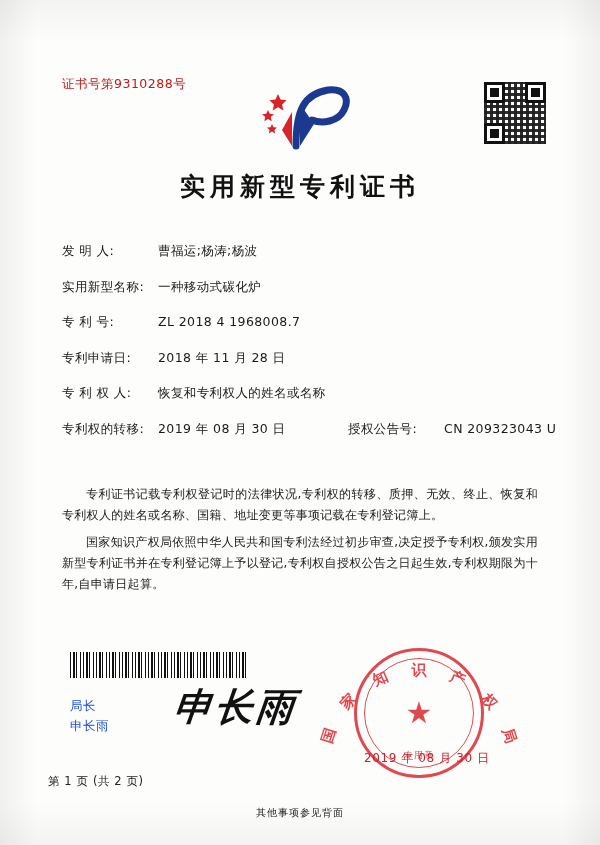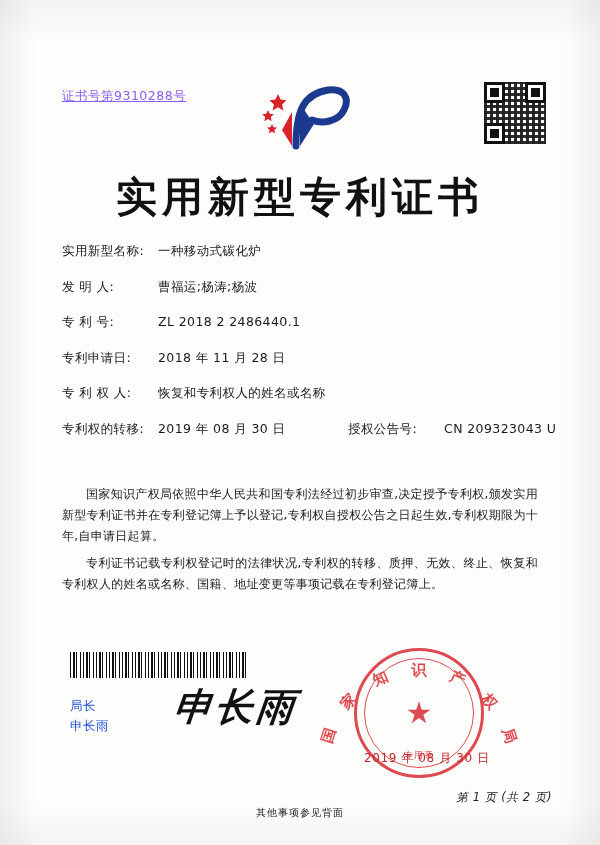--- a/index.html
+++ b/index.html
@@ -35,26 +35,25 @@
     left: 48px;
     top: 60px;
     width: 504px;
     height: 740px;
   }
 
   
   .cert-no {
     position: absolute;
     left: 14px;
-    top: 28px;
+    top: 16px;
     font-size: 12.5px;
     letter-spacing: 0.5px;
-    color: #8b5cf6;
-    white-space: nowrap;
-    text-decoration: underline;
+    color: #b91c1c;
+    white-space: nowrap;
   }
   .logo {
     position: absolute;
     left: 208px;
     top: 20px;
     width: 96px;
     height: 72px;
   }
   .qr {
     position: absolute;
@@ -104,21 +103,21 @@
   }
 
   
   .title {
     position: absolute;
     left: 0;
     top: 110px;
     width: 504px;
     text-align: center;
     font-family: "DejaVu Serif", "Liberation Serif", serif;
-    font-size: 41px;
+    font-size: 25px;
     font-weight: bold;
     letter-spacing: 5px;
     color: #111;
   }
 
   
   .fields {
     position: absolute;
     left: 14px;
     top: 183px;
@@ -267,27 +266,26 @@
     top: 690px;
     font-size: 12px;
     color: #c8232a;
     letter-spacing: 0.6px;
   }
 
   
   .page-no {
     position: absolute;
     left: 0;
-    top: 730px;
+    top: 714px;
     width: 504px;
-    text-align: right;
+    text-align: left;
     font-size: 11.5px;
     color: #222;
     letter-spacing: 0.6px;
-    font-style: italic;
   }
   .back-note {
     position: absolute;
     left: 0;
     top: 806px;
     width: 600px;
     text-align: center;
     font-size: 10px;
     color: #222;
     letter-spacing: 1px;
@@ -320,50 +318,50 @@
         </i>
         <i class="bl">
           <b></b>
         </i>
     </div>
 
     <div class="title">实用新型专利证书</div>
 
     <div class="fields">
       <div class="row">
+        <div class="lbl">发 明 人:</div>
+        <div class="val">曹福运;杨涛;杨波</div>
+      </div>
+      <div class="row">
         <div class="lbl">实用新型名称:</div>
         <div class="val">一种移动式碳化炉</div>
       </div>
       <div class="row">
-        <div class="lbl">发 明 人:</div>
-        <div class="val">曹福运;杨涛;杨波</div>
-      </div>
-      <div class="row">
         <div class="lbl">专 利 号:</div>
-        <div class="val">ZL 2018 2 2486440.1</div>
+        <div class="val">ZL 2018 4 1968008.7</div>
       </div>
       <div class="row">
         <div class="lbl">专利申请日:</div>
         <div class="val">2018 年 11 月 28 日</div>
       </div>
       <div class="row">
         <div class="lbl">专 利 权 人:</div>
         <div class="val">恢复和专利权人的姓名或名称</div>
       </div>
       <div class="row double">
         <div class="lbl">专利权的转移:</div>
         <div class="val">2019 年 08 月 30 日</div>
         <div class="lbl2">授权公告号:</div>
         <div class="val2">CN 209323043 U</div>
       </div>
     </div>
 
     <div class="body-text">
+      <p>专利证书记载专利权登记时的法律状况,专利权的转移、质押、无效、终止、恢复和专利权人的姓名或名称、国籍、地址变更等事项记载在专利登记簿上。</p>
       <p>国家知识产权局依照中华人民共和国专利法经过初步审查,决定授予专利权,颁发实用新型专利证书并在专利登记簿上予以登记,专利权自授权公告之日起生效,专利权期限为十年,自申请日起算。</p>
-      <p>专利证书记载专利权登记时的法律状况,专利权的转移、质押、无效、终止、恢复和专利权人的姓名或名称、国籍、地址变更等事项记载在专利登记簿上。</p>
     </div>
 
     <div class="barcode"></div>
 
     <div class="sig-label">
       <div>局长</div>
       <div>申长雨</div>
     </div>
     <div class="signature">申长雨</div>
 

